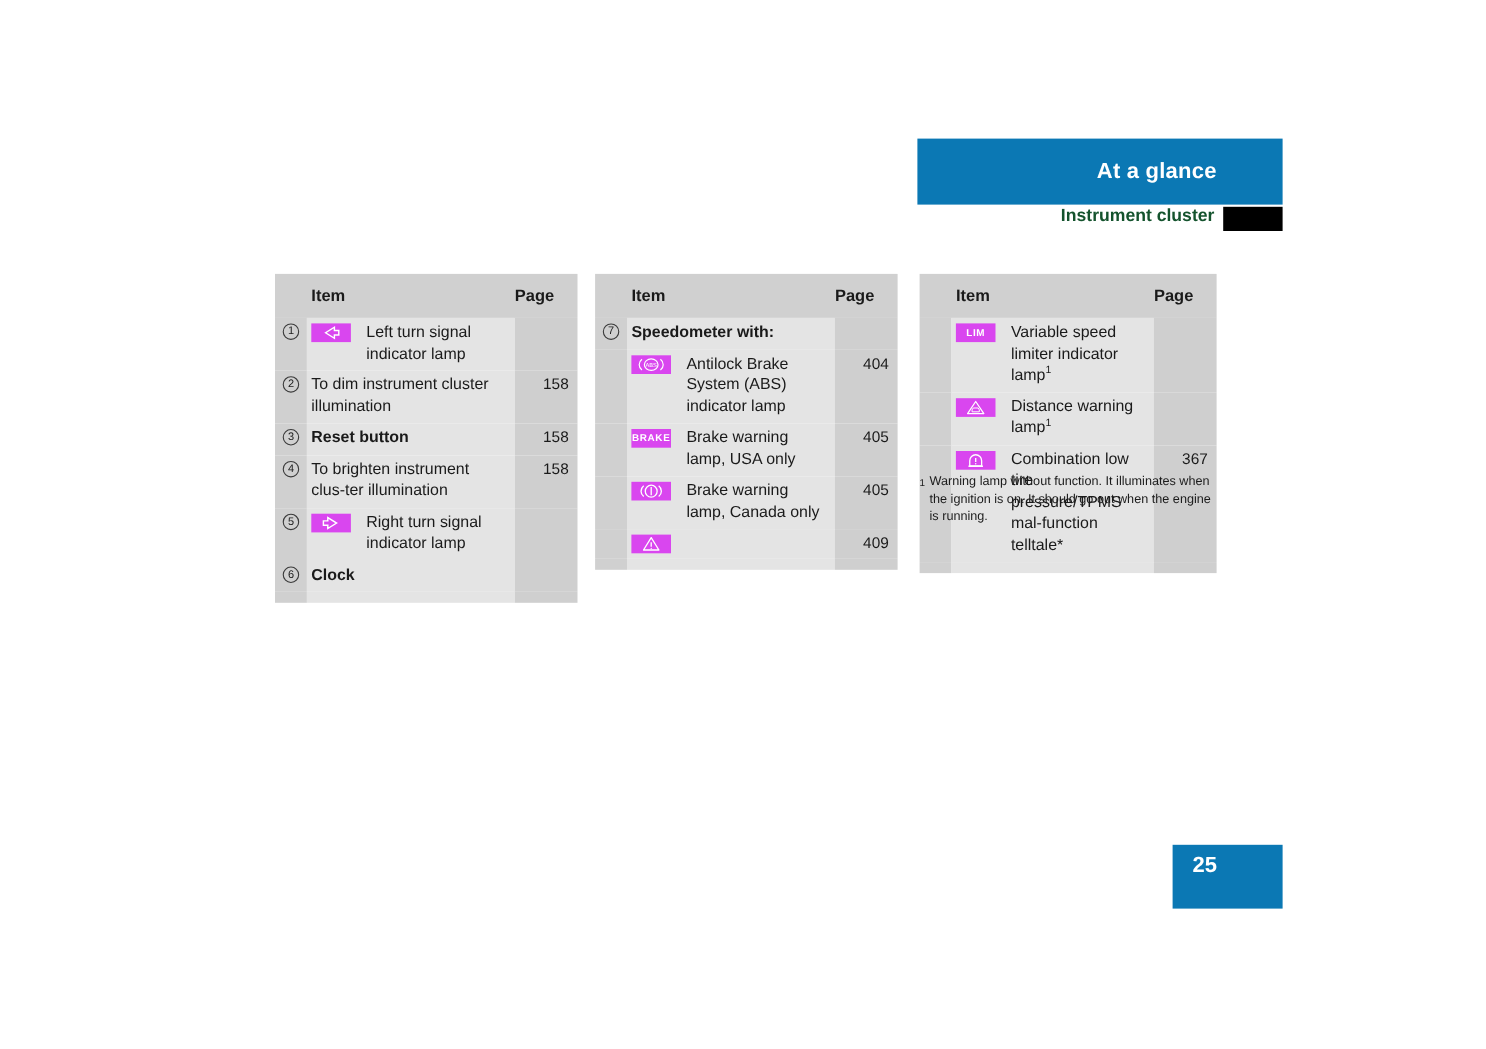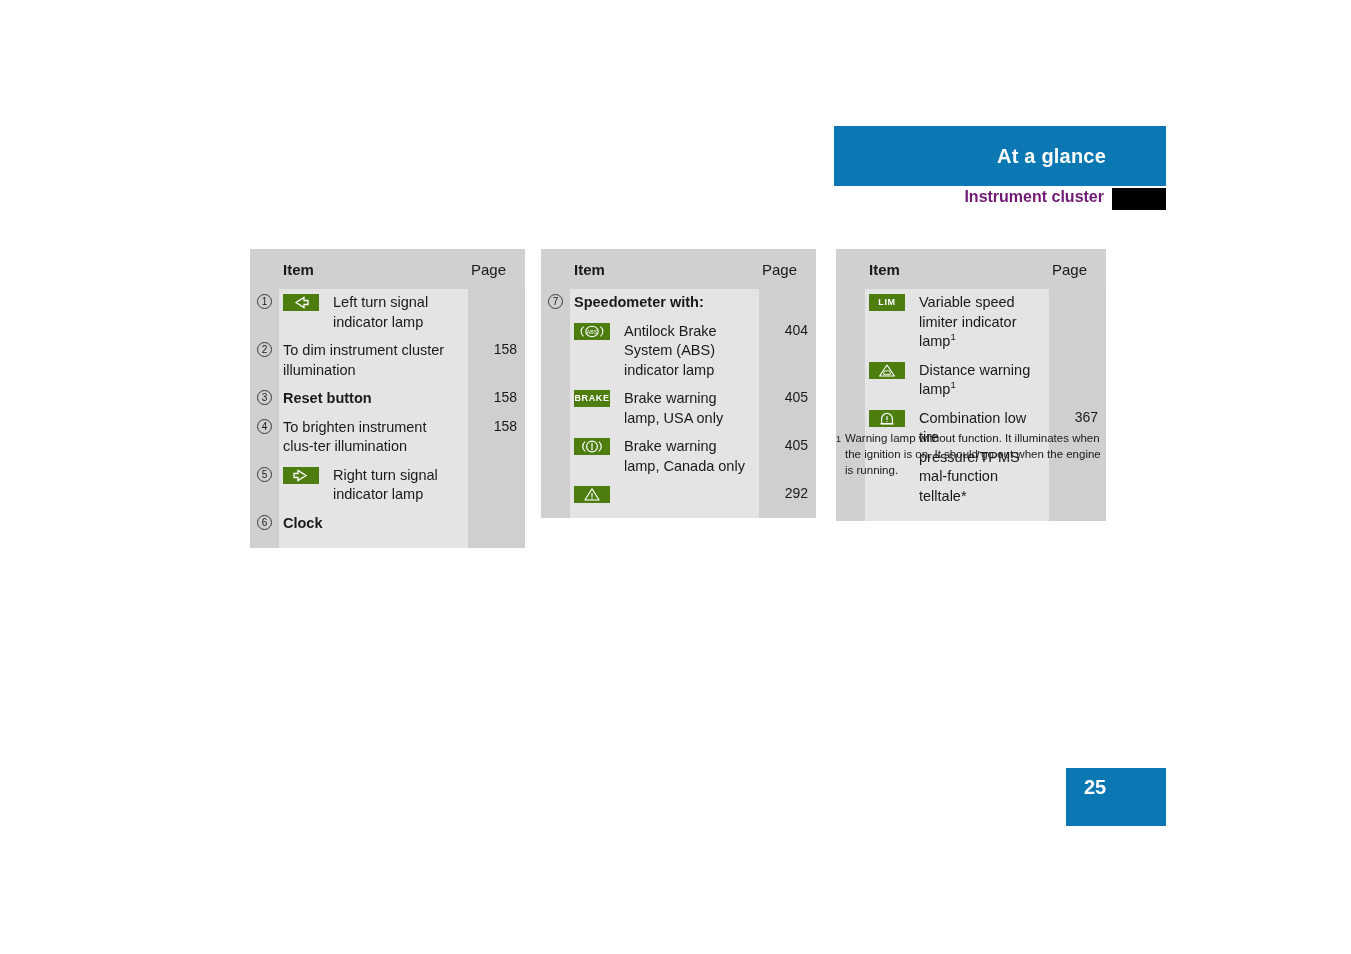--- a/index.html
+++ b/index.html
@@ -38,21 +38,21 @@
     position: absolute;
     left: 834px;
     top: 188px;
     width: 332px;
     height: 24px;
   }
   .subheader .sub-title {
     position: absolute;
     right: 62px;
     top: 0;
-    color: #701a75;
+    color: #14532d;
     font-size: 16px;
     font-weight: bold;
     white-space: nowrap;
   }
   .subheader .thumb-tab {
     position: absolute;
     right: 0;
     top: 0;
     width: 54px;
     height: 22px;
@@ -72,22 +72,22 @@
   .thead {
     display: flex;
     background: #d0d0d0;
     height: 40px;
     align-items: center;
   }
   .thead .h-num  { width: 29px; flex: 0 0 29px; }
   .thead .h-item { flex: 1 1 auto; font-weight: bold; font-size: 15px; padding-left: 4px; }
   .thead .h-page {
     width: 57px; flex: 0 0 57px;
-    font-weight: normal; font-size: 15px;
-    text-align: center; padding-right: 16px;
+    font-weight: bold; font-size: 15px;
+    text-align: left; padding-right: 16px;
   }
 
   .tbody { position: relative; }
 
   .trow {
     display: flex;
     align-items: stretch;
     min-height: 20px;
   }
   .col-num {
@@ -139,21 +139,21 @@
   .icon-slot {
     flex: 0 0 50px;
     display: flex;
     justify-content: flex-start;
     padding-top: 1px;
   }
 
   
   .lamp {
     display: inline-block;
-    background: #4d7c0f;
+    background: #d946ef;
     width: 36px;
     height: 17px;
     position: relative;
     vertical-align: middle;
   }
   .lamp svg { display: block; width: 36px; height: 17px; }
   .lamp .lamp-text {
     color: #ffffff;
     font-size: 9px;
     font-weight: bold;
@@ -371,21 +371,21 @@
         <span class="icon-slot">
           <span class="lamp">
             <svg viewBox="0 0 36 17">
               <polygon points="18,2.8 25,14 11,14" fill="none" stroke="#ffffff" stroke-width="1.2" stroke-linejoin="round"></polygon>
               <line x1="18" y1="7" x2="18" y2="11" stroke="#ffffff" stroke-width="1.2"></line>
               <circle cx="18" cy="12.5" r="0.65" fill="#ffffff"></circle>
             </svg>
           </span>
         </span>
       </div>
-      <div class="col-page">292</div>
+      <div class="col-page">409</div>
     </div>
 
     <div class="tfill" style="height:10px">
       <div class="col-num"></div>
       <div class="col-item"></div>
       <div class="col-page"></div>
     </div>
   </div>
 </div>
 

